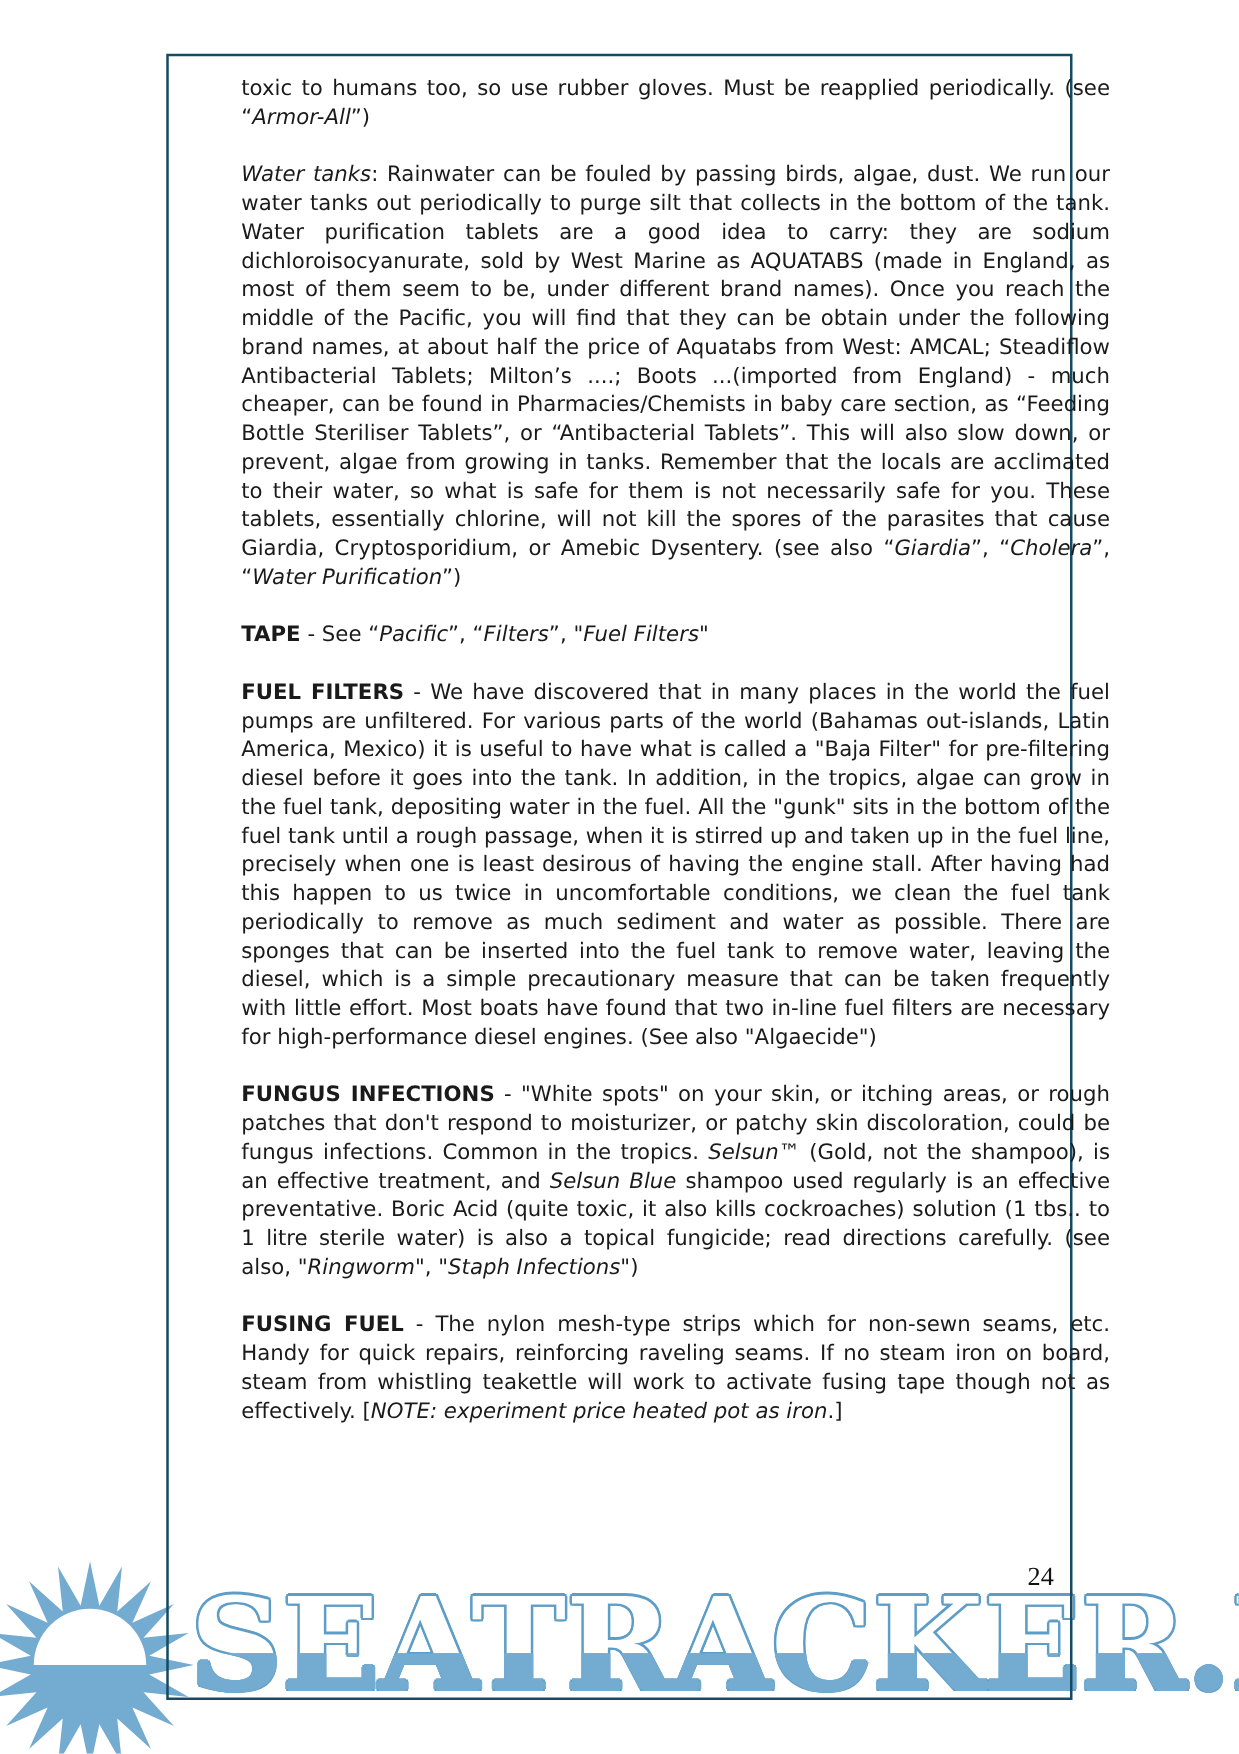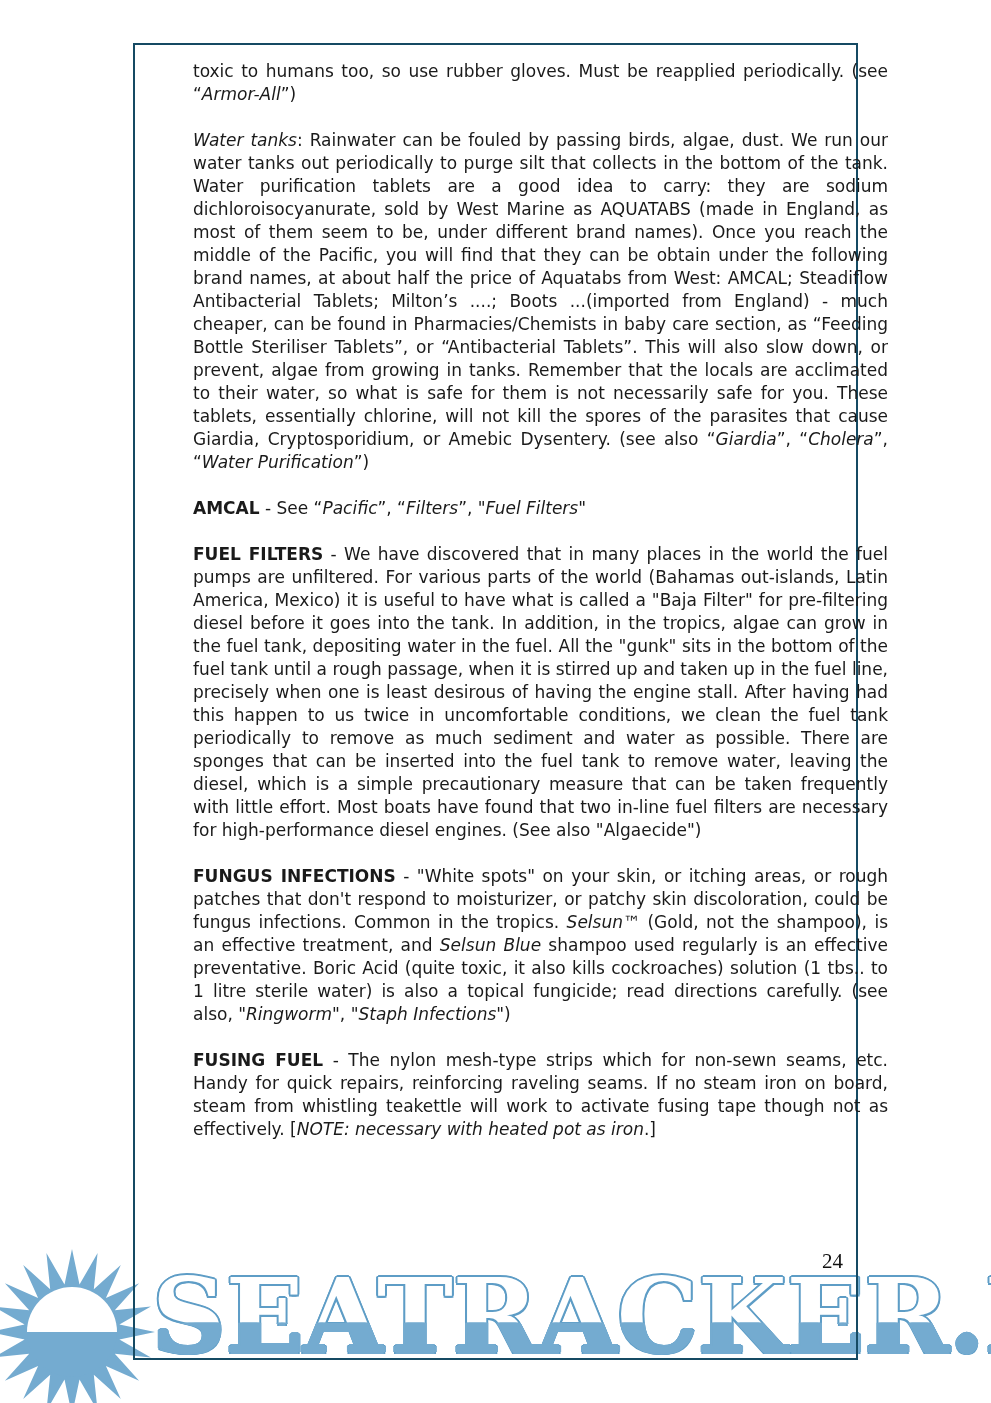--- a/index.html
+++ b/index.html
@@ -94,23 +94,23 @@
     <div class="wm-text wm-outline">SEATRACKER.RU</div>
     <div class="wm-text wm-fill">SEATRACKER.RU</div>
   </div>
 
   <div class="border-box"></div>
 
   <div class="content">
     <div id="paragraphs">
         <p><span class="n">toxic to humans too, so use rubber gloves. Must be reapplied periodically. (see “</span><span class="i">Armor-All</span><span class="n">”)</span></p>
         <p><span class="bi">Water tanks</span><span class="n">: Rainwater can be fouled by passing birds, algae, dust. We run our water tanks out periodically to purge silt that collects in the bottom of the tank. Water purification tablets are a good idea to carry: they are sodium dichloroisocyanurate, sold by West Marine as AQUATABS (made in England, as most of them seem to be, under different brand names). Once you reach the middle of the Pacific, you will find that they can be obtain under the following brand names, at about half the price of Aquatabs from West: AMCAL; Steadiflow Antibacterial Tablets; Milton’s ....; Boots ...(imported from England) - much cheaper, can be found in Pharmacies/Chemists in baby care section, as “Feeding Bottle Steriliser Tablets”, or “Antibacterial Tablets”. This will also slow down, or prevent, algae from growing in tanks. Remember that the locals are acclimated to their water, so what is safe for them is not necessarily safe for you. These tablets, essentially chlorine, will not kill the spores of the parasites that cause Giardia, Cryptosporidium, or Amebic Dysentery. (see also “</span><span class="i">Giardia</span><span class="n">”, “</span><span class="i">Cholera</span><span class="n">”, “</span><span class="i">Water Purification</span><span class="n">”)</span></p>
-        <p class="align-left"><span class="b">AMCAL</span><span class="n"> - See “</span><span class="i">Pacific</span><span class="n">”, “</span><span class="i">Filters</span><span class="n">”, "</span><span class="i">Fuel Filters</span><span class="n">"</span></p>
+        <p class="align-left"><span class="b">TAPE</span><span class="n"> - See “</span><span class="i">Pacific</span><span class="n">”, “</span><span class="i">Filters</span><span class="n">”, "</span><span class="i">Fuel Filters</span><span class="n">"</span></p>
         <p><span class="b">FUEL FILTERS</span><span class="n"> - We have discovered that in many places in the world the fuel pumps are unfiltered. For various parts of the world (Bahamas out-islands, Latin America, Mexico) it is useful to have what is called a "Baja Filter" for pre-filtering diesel before it goes into the tank. In addition, in the tropics, algae can grow in the fuel tank, depositing water in the fuel. All the "gunk" sits in the bottom of the fuel tank until a rough passage, when it is stirred up and taken up in the fuel line, precisely when one is least desirous of having the engine stall. After having had this happen to us twice in uncomfortable conditions, we clean the fuel tank periodically to remove as much sediment and water as possible. There are sponges that can be inserted into the fuel tank to remove water, leaving the diesel, which is a simple precautionary measure that can be taken frequently with little effort. Most boats have found that two in-line fuel filters are necessary for high-performance diesel engines. (See also "Algaecide")</span></p>
         <p><span class="b">FUNGUS INFECTIONS</span><span class="n"> - "White spots" on your skin, or itching areas, or rough patches that don't respond to moisturizer, or patchy skin discoloration, could be fungus infections. Common in the tropics. </span><span class="bi">Selsun</span><span class="n">™ (Gold, not the shampoo), is an effective treatment, and </span><span class="bi">Selsun Blue</span><span class="n"> shampoo used regularly is an effective preventative. Boric Acid (quite toxic, it also kills cockroaches) solution (1 tbs.. to 1 litre sterile water) is also a topical fungicide; read directions carefully. (see also, "</span><span class="i">Ringworm</span><span class="n">", "</span><span class="i">Staph Infections</span><span class="n">")</span></p>
-        <p><span class="b">FUSING FUEL</span><span class="n"> - The nylon mesh-type strips which for non-sewn seams, etc. Handy for quick repairs, reinforcing raveling seams. If no steam iron on board, steam from whistling teakettle will work to activate fusing tape though not as effectively. [</span><span class="i">NOTE: necessary with heated pot as iron</span><span class="n">.]</span></p>
+        <p><span class="b">FUSING FUEL</span><span class="n"> - The nylon mesh-type strips which for non-sewn seams, etc. Handy for quick repairs, reinforcing raveling seams. If no steam iron on board, steam from whistling teakettle will work to activate fusing tape though not as effectively. [</span><span class="i">NOTE: experiment price heated pot as iron</span><span class="n">.]</span></p>
       </div>
   </div>
 
 
   <div class="page-number">24</div>
 
 </div>
 
 </body></html>

